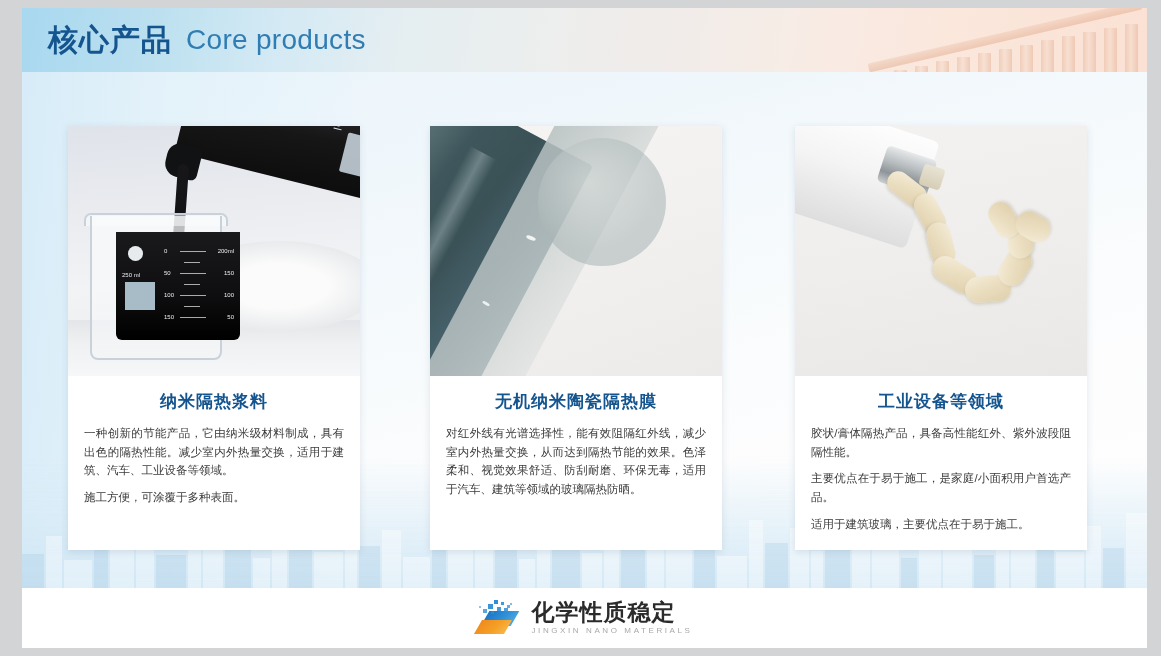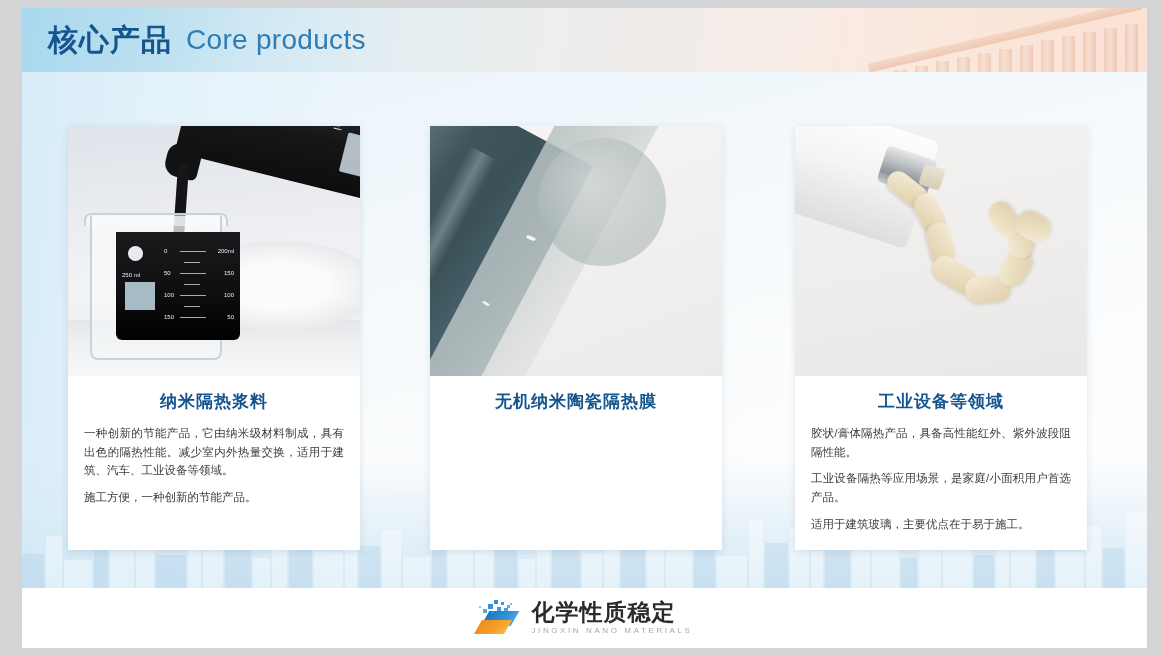--- a/index.html
+++ b/index.html
@@ -571,35 +571,36 @@
                   <div class="mark" style="top: 30px; right: 40px; width: 16px;"></div>
                   <div class="mark" style="top: 52px; right: 40px; width: 16px;"></div>
                   <div class="mark" style="top: 74px; right: 40px; width: 16px;"></div>
                 </div>
             </div>
           </div>
         </div>
         <div class="card-body">
           <div class="card-title">纳米隔热浆料</div>
           <p class="card-para">一种创新的节能产品，它由纳米级材料制成，具有出色的隔热性能。减少室内外热量交换，适用于建筑、汽车、工业设备等领域。</p>
-          <p class="card-para">施工方便，一种创新的节能产品。</p>
+          <p class="card-para">施工方便，可涂覆于多种表面。</p>
         </div>
       </div>
 
       <div class="card c2">
         <div class="card-photo ph2">
           <div class="roll"></div>
           <div class="roll-edge"></div>
           <div class="roll-cap"></div>
           <div class="roll-gloss"></div>
           <div class="roll-hl"></div>
           <div class="roll-hl2"></div>
         </div>
         <div class="card-body">
           <div class="card-title">无机纳米陶瓷隔热膜</div>
+          <p class="card-para">对红外线有光谱选择性，能有效阻隔红外线，减少室内外热量交换，从而达到隔热节能的效果。色泽柔和、视觉效果舒适、防刮耐磨、环保无毒，适用于汽车、建筑等领域的玻璃隔热防晒。</p>
         </div>
       </div>
 
       <div class="card c3">
         <div class="card-photo ph3">
           <div class="tube"></div>
           <div class="nozzle"></div>
           <div class="nozzle-tip"></div>
           <div class="paste" id="paste">
               <div class="seg" style="left: -4px; top: -2px; width: 44px; height: 22px; transform: rotate(38deg);"></div>
@@ -609,21 +610,21 @@
               <div class="seg" style="left: 76px; top: 96px; width: 46px; height: 26px; transform: rotate(-4deg);"></div>
               <div class="seg" style="left: 106px; top: 74px; width: 40px; height: 26px; transform: rotate(-58deg);"></div>
               <div class="seg" style="left: 112px; top: 46px; width: 40px; height: 25px; transform: rotate(-86deg);"></div>
               <div class="seg" style="left: 96px; top: 28px; width: 38px; height: 24px; transform: rotate(-122deg);"></div>
               <div class="seg" style="left: 126px; top: 34px; width: 36px; height: 26px; transform: rotate(-150deg);"></div>
             </div>
         </div>
         <div class="card-body">
           <div class="card-title">工业设备等领域</div>
           <p class="card-para">胶状/膏体隔热产品，具备高性能红外、紫外波段阻隔性能。</p>
-          <p class="card-para">工业设备隔热等应用场景，是家庭/小面积用户首选产品。</p>
+          <p class="card-para">主要优点在于易于施工，是家庭/小面积用户首选产品。</p>
           <p class="card-para">适用于建筑玻璃，主要优点在于易于施工。</p>
         </div>
       </div>
 
     </div>
   </div>
 
   <div class="footer">
     <div class="logo">
       <div class="logo-mark" id="logomark">

